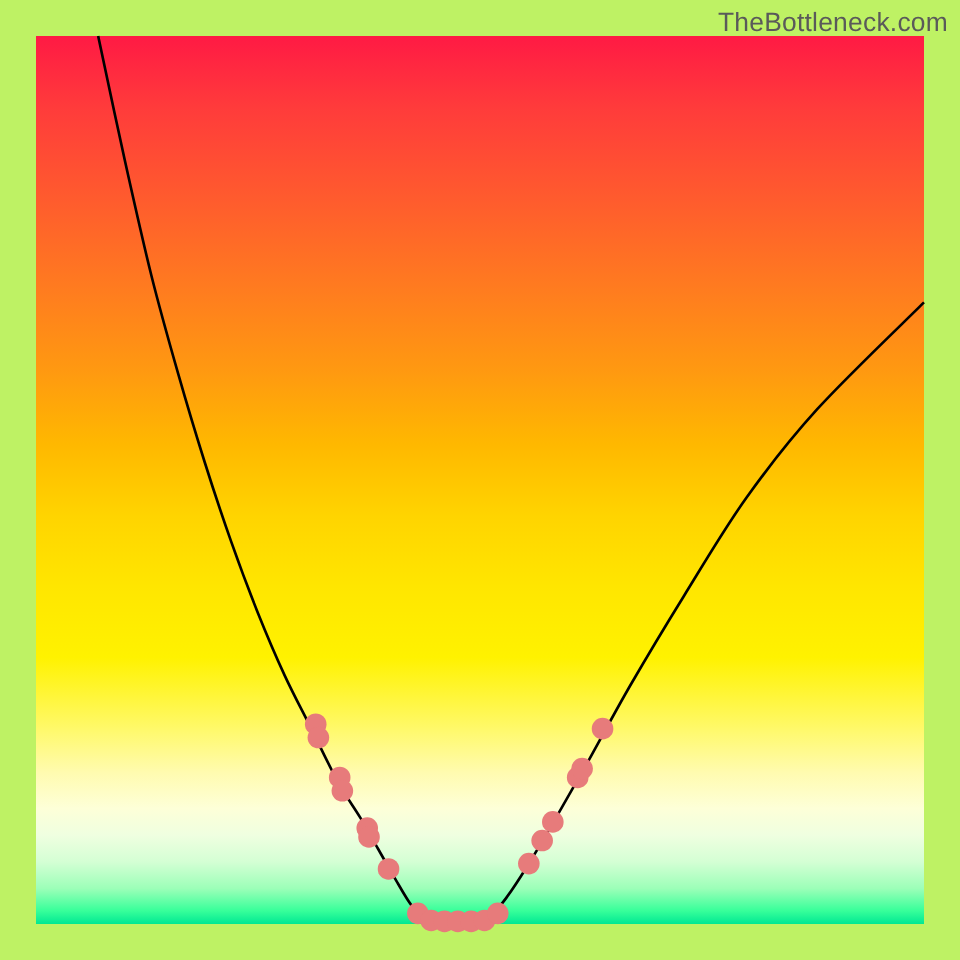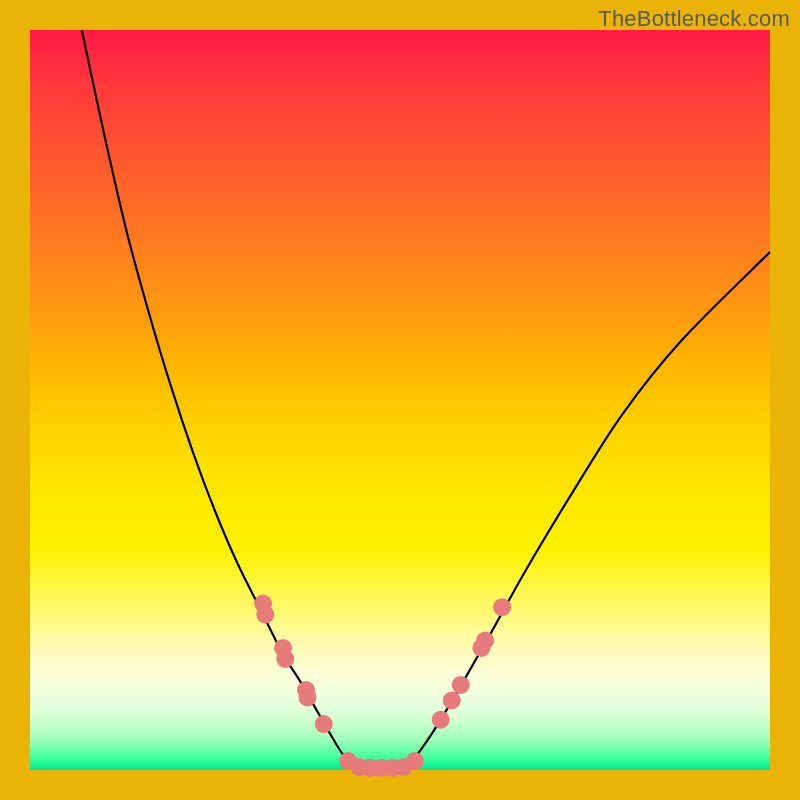--- a/index.html
+++ b/index.html
@@ -10,21 +10,21 @@
     position: relative;
     font-family: Arial, sans-serif;
     overflow: hidden;
   }
   .frame {
     position: absolute;
     top: 0;
     left: 0;
     width: 800px;
     height: 800px;
-    background: #eab308;
+    background: #bef264;
   }
   .plot-area {
     position: absolute;
     top: 30px;
     left: 30px;
     width: 740px;
     height: 740px;
     background: linear-gradient(to bottom,
       #ff1a44 0%,
       #ff3b3b 8%,

